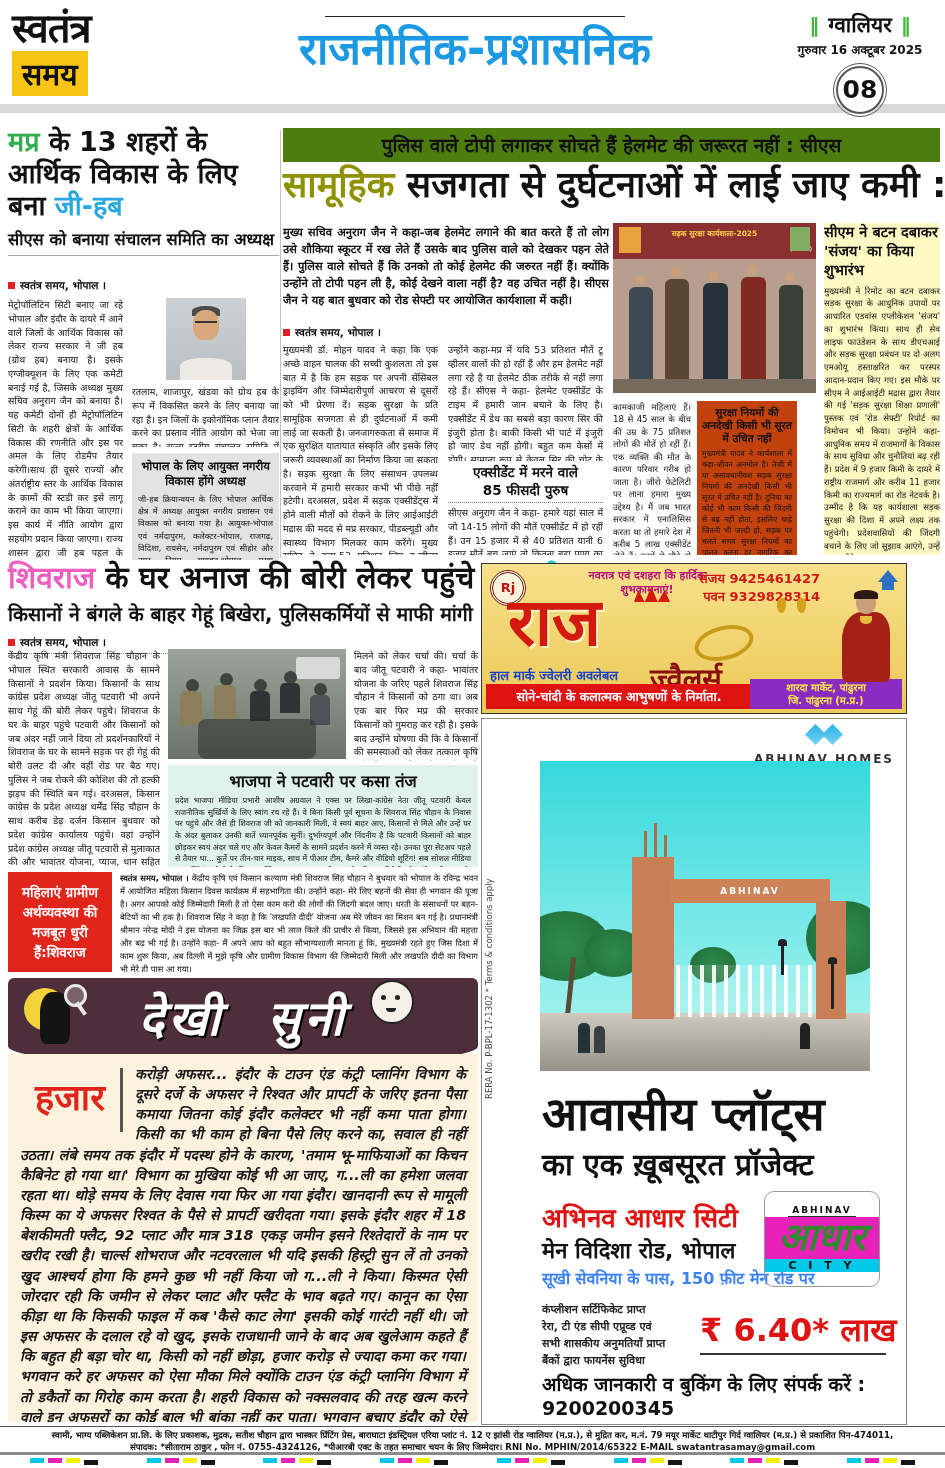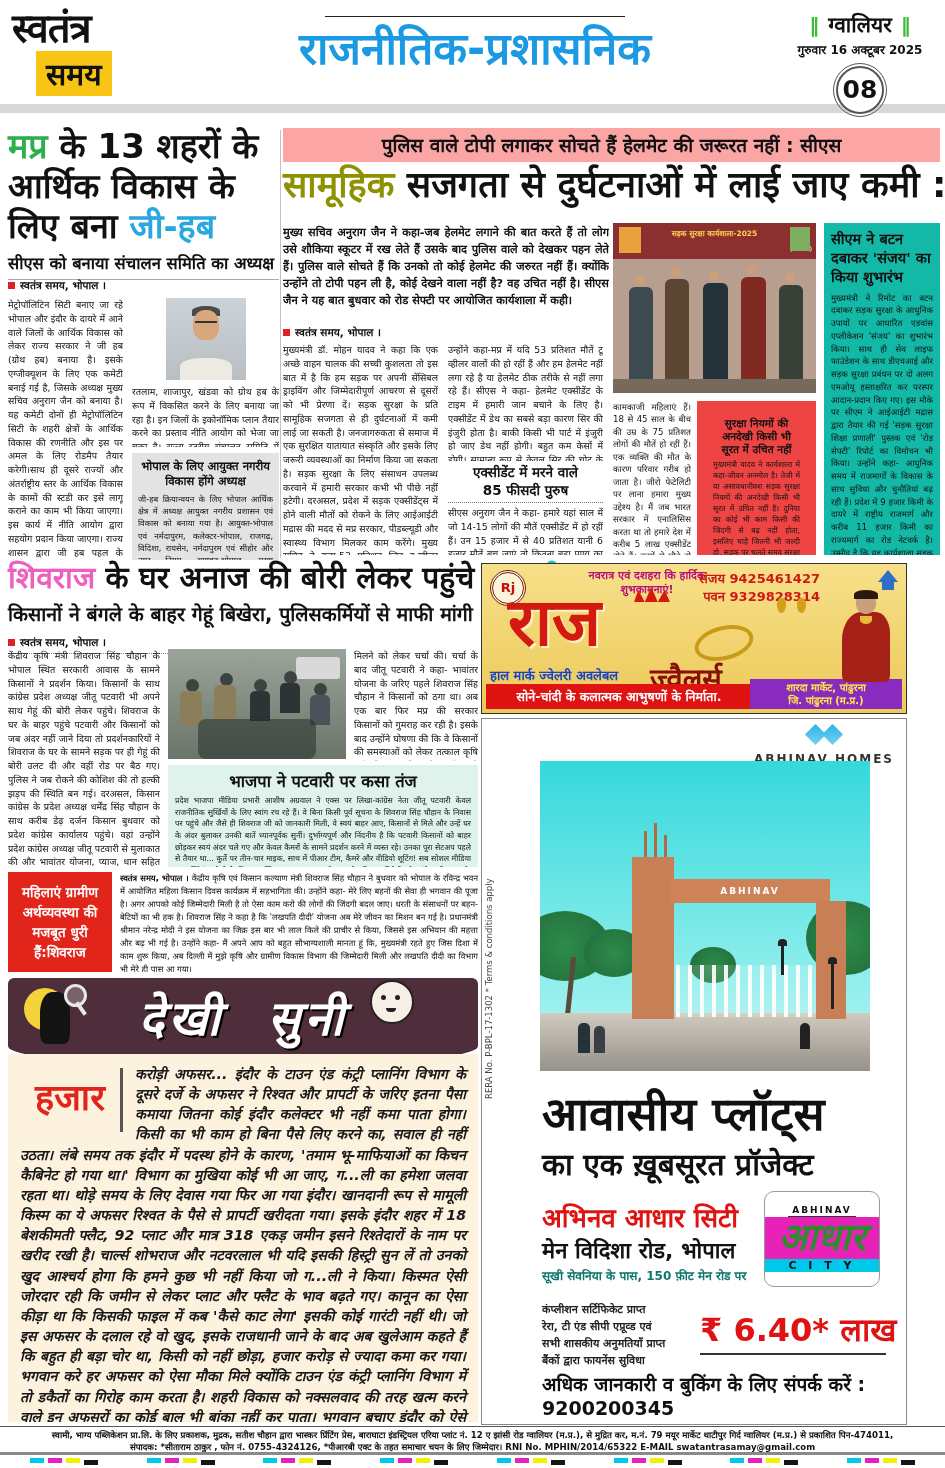--- a/index.html
+++ b/index.html
@@ -3,76 +3,76 @@
 <meta charset="utf-8">
 <style>
   html,body{margin:0;padding:0;background:#fff;}
   .page{position:relative;width:945px;height:1468px;background:#fff;overflow:hidden;
         font-family:"DejaVu Sans","Liberation Sans",sans-serif;color:#111;}
   .abs{position:absolute;}
   .just{text-align:justify;overflow:hidden;}
   .b{font-weight:bold;}
   
   .logo1{font-size:40px;font-weight:900;line-height:1;letter-spacing:-1px;}
-  .logo2{display:inline-block;background:#f9c515;font-size:30px;font-weight:900;padding:2px 10px;margin-top:3px;margin-left:24px;}
+  .logo2{display:inline-block;background:#f9c515;font-size:30px;font-weight:900;padding:2px 10px;margin-top:3px;}
   .hdr-center{left:260px;top:12px;width:430px;text-align:center;}
   .epaper{display:inline-block;background:#e31e24;color:#fff;font-size:12px;font-weight:bold;padding:2px 9px;vertical-align:middle;}
   .url{font-size:14px;font-weight:bold;vertical-align:middle;margin-left:6px;}
   .hdr-rule{width:300px;margin:4px auto 0;border-bottom:1.5px solid #222;}
   .section-title{font-size:44px;font-weight:900;color:#1b99e3;line-height:1.1;margin-top:8px;}
   .hdr-right{right:10px;top:10px;width:150px;text-align:center;}
   .ed-bars{color:#3dbb35;font-weight:900;font-size:20px;}
   .edition{font-size:21px;font-weight:900;margin:0 4px;}
   .ed-date{font-size:12px;font-weight:bold;margin-top:3px;}
   .pagenum{width:44px;height:44px;border:2px solid #555;outline:1px solid #555;outline-offset:2px;border-radius:50%;
            margin:8px auto 0;font-size:25px;font-weight:bold;line-height:44px;background:#fff;position:relative;z-index:3;}
   .graystrip{left:0;top:104px;width:945px;height:9px;background:#d8d8d8;}
   .vline1{left:280px;top:130px;width:1px;height:428px;background:#c2c2c2;}
   
   .a1{left:8px;top:126px;width:271px;height:434px;}
-  .a1 h1{margin:0;font-size:34px;line-height:1.18;font-weight:900;}
+  .a1 h1{margin:0;font-size:27px;line-height:1.18;font-weight:900;}
   .gr{color:#2eaf4e;} .bl{color:#29a8e0;}
   .a1-sub{font-size:16.5px;font-weight:900;margin-top:5px;padding-bottom:5px;border-bottom:1px solid #aaa;}
   .byline{font-size:10.5px;font-weight:bold;}
   .bullet{display:inline-block;width:7px;height:7px;background:#e31e24;margin-right:5px;}
   .body-sm{font-size:9.3px;line-height:1.48;}
   .a1-col1{left:0;top:172px;width:115px;height:262px;}
   .a1-col2{left:124px;top:172px;width:147px;height:262px;}
   .photo-cs{position:relative;width:80px;height:82px;margin:0 auto 5px;background:linear-gradient(#cdd2d6,#b9bec2);overflow:hidden;}
   .cs-head{position:absolute;left:27px;top:12px;width:26px;height:30px;background:#d8a87c;border-radius:45% 45% 40% 40%;}
   .cs-hair{position:absolute;left:26px;top:8px;width:28px;height:10px;background:#4a4a4a;border-radius:50% 50% 0 0;}
   .cs-glass{position:absolute;left:29px;top:23px;width:22px;height:4px;border-top:2px solid #333;}
   .cs-shoulders{position:absolute;left:14px;bottom:0;width:52px;height:22px;background:#eceae2;border-radius:40% 40% 0 0;}
   .graybox{background:#e3e3e3;padding:6px;margin-top:6px;}
   .graybox .t{font-size:11.5px;font-weight:900;text-align:center;line-height:1.3;margin-bottom:4px;}
   .graybox .x{font-size:8.2px;line-height:1.5;text-align:justify;}
   
   .a2{left:283px;top:128px;width:657px;height:430px;}
-  .strap{background:#fca5a5;font-size:19px;font-weight:900;text-align:center;padding:4px 2px;}
+  .strap{background:#4d7c0f;font-size:19px;font-weight:900;text-align:center;padding:4px 2px;}
   .a2 h1{margin:4px 0 0;font-size:36px;line-height:1.08;font-weight:900;white-space:nowrap;}
   .olive{color:#8e9100;}
   .a2-body{position:absolute;left:0;top:95px;width:657px;height:332px;}
   .lead{position:absolute;left:0;top:2px;width:326px;height:96px;font-size:11.3px;font-weight:bold;line-height:1.5;text-align:justify;overflow:hidden;}
   .a2-byline{position:absolute;left:0;top:102px;}
   .a2-col1{position:absolute;left:0;top:120px;width:155px;height:212px;}
   .a2-col2{position:absolute;left:165px;top:120px;width:155px;height:212px;}
   .sub2{font-size:13.5px;font-weight:900;text-align:center;line-height:1.3;border-bottom:1px dotted #777;margin:3px 0;padding-bottom:3px;}
   .photo-cer{position:absolute;left:330px;top:0;width:203px;height:170px;background:#b79e8e;overflow:hidden;}
   .cer-banner{position:absolute;left:0;top:0;width:100%;height:36px;background:#8c2f2f;color:#ffd34d;font-size:7.5px;font-weight:bold;text-align:center;padding-top:5px;box-sizing:border-box;}
   .cer-tag{position:absolute;right:4px;top:22px;color:#fff;font-size:6.5px;}
   .cer-poster1{position:absolute;left:6px;top:4px;width:22px;height:26px;background:#e8a23c;}
   .cer-poster2{position:absolute;right:6px;top:4px;width:20px;height:24px;background:#7fae62;}
   .person{position:absolute;bottom:14px;border-radius:6px 6px 0 0;}
   .ph{position:absolute;width:10px;height:10px;border-radius:50%;background:#caa07a;}
   .cer-floor{position:absolute;left:0;bottom:0;width:100%;height:14px;background:#776a5d;}
   .a2-col3{position:absolute;left:330px;top:178px;width:78px;height:154px;font-size:8.6px;line-height:1.45;}
-  .niyam{position:absolute;left:414px;top:178px;width:119px;height:154px;background:#ef4444;padding:16px;box-sizing:border-box;overflow:hidden;}
+  .niyam{position:absolute;left:414px;top:178px;width:100px;height:154px;background:#c2410c;padding:5px;box-sizing:border-box;overflow:hidden;}
   .niyam .t{font-size:10.5px;font-weight:900;text-align:center;line-height:1.25;margin-bottom:3px;}
   .niyam .x{font-size:7.6px;line-height:1.45;text-align:justify;}
-  .sanjay{position:absolute;left:541px;top:0;width:116px;height:332px;background:#14b8a6;padding:7px;box-sizing:border-box;overflow:hidden;}
+  .sanjay{position:absolute;left:541px;top:0;width:116px;height:332px;background:#fef9c3;padding:0;box-sizing:border-box;overflow:hidden;}
   .sanjay .t{font-size:14.5px;font-weight:900;line-height:1.3;margin-bottom:5px;}
   .sanjay .x{font-size:8.5px;line-height:1.5;text-align:justify;}
   
   .a3{left:8px;top:561px;width:470px;height:308px;}
   .a3 h1{margin:0;font-size:30px;font-weight:900;line-height:1.1;white-space:nowrap;}
   .mag{color:#ef5fc0;} .teal{color:#2fc4c4;}
   .a3-sub{font-size:19.5px;font-weight:900;margin-top:6px;}
   .a3-byline{margin-top:8px;border-bottom:1px dotted #888;padding-bottom:4px;width:180px;}
   .a3-body{position:absolute;left:0;top:88px;width:470px;height:218px;}
   .a3-col1{position:absolute;left:0;top:0;width:152px;height:218px;}
@@ -145,21 +145,21 @@
   .g-trunk{position:absolute;width:5px;background:#5b4a3a;}
   .g-p1{position:absolute;left:38px;bottom:18px;width:12px;height:30px;background:#26323a;border-radius:5px 5px 0 0;}
   .g-p2{position:absolute;left:54px;bottom:18px;width:11px;height:27px;background:#3a3f46;border-radius:5px 5px 0 0;}
   .g-p3{position:absolute;right:60px;bottom:22px;width:10px;height:26px;background:#222;border-radius:5px 5px 0 0;}
   .g-lamp{position:absolute;width:3px;height:46px;background:#222;}
   .g-lamp:before{content:"";position:absolute;left:-3px;top:-6px;width:9px;height:7px;background:#222;border-radius:50% 50% 0 0;}
   .abh-t1{position:absolute;left:60px;top:362px;font-size:46px;font-weight:900;color:#101010;}
   .abh-t2{position:absolute;left:60px;top:424px;font-size:30px;font-weight:900;color:#101010;}
   .abh-proj{position:absolute;left:60px;top:480px;font-size:26px;font-weight:900;color:#e01313;}
   .abh-road{position:absolute;left:60px;top:515px;font-size:22px;font-weight:900;color:#111;}
-  .abh-lm{position:absolute;left:60px;top:548px;font-size:12px;font-weight:bold;color:#0f766e;}
+  .abh-lm{position:absolute;left:60px;top:548px;font-size:16px;font-weight:bold;color:#3b82f6;}
   .adhar{position:absolute;right:26px;top:472px;width:116px;height:96px;border:1.5px solid #999;border-radius:10px;text-align:center;padding-top:6px;box-sizing:border-box;}
   .adhar .a{font-size:9px;font-weight:bold;letter-spacing:2px;border-bottom:1px solid #333;display:inline-block;padding:0 4px 1px;}
   .adhar .m{font-size:38px;font-weight:900;font-style:italic;color:#2e8b2e;line-height:1.1;}
   .adhar .c{font-size:11px;font-weight:900;letter-spacing:4px;}
   .abh-feat{position:absolute;left:60px;top:582px;font-size:11px;font-weight:bold;line-height:1.55;color:#222;}
   .abh-price{position:absolute;left:218px;top:588px;font-size:32px;font-weight:900;color:#e01313;white-space:nowrap;}
   .abh-line{position:absolute;left:218px;top:634px;width:186px;border-top:2px solid #333;}
   .abh-contact{position:absolute;left:60px;top:652px;font-size:19px;font-weight:900;color:#111;}
   
   .foot-rule{left:0;top:1426px;width:945px;border-top:1px solid #555;}

